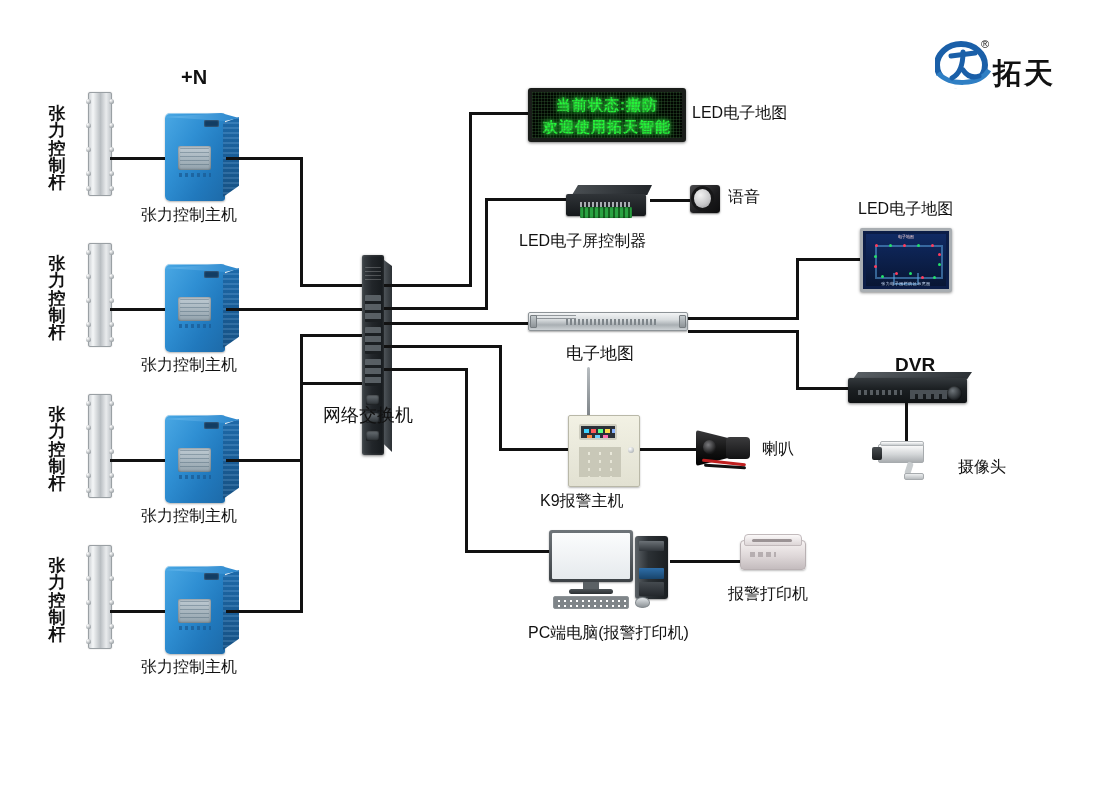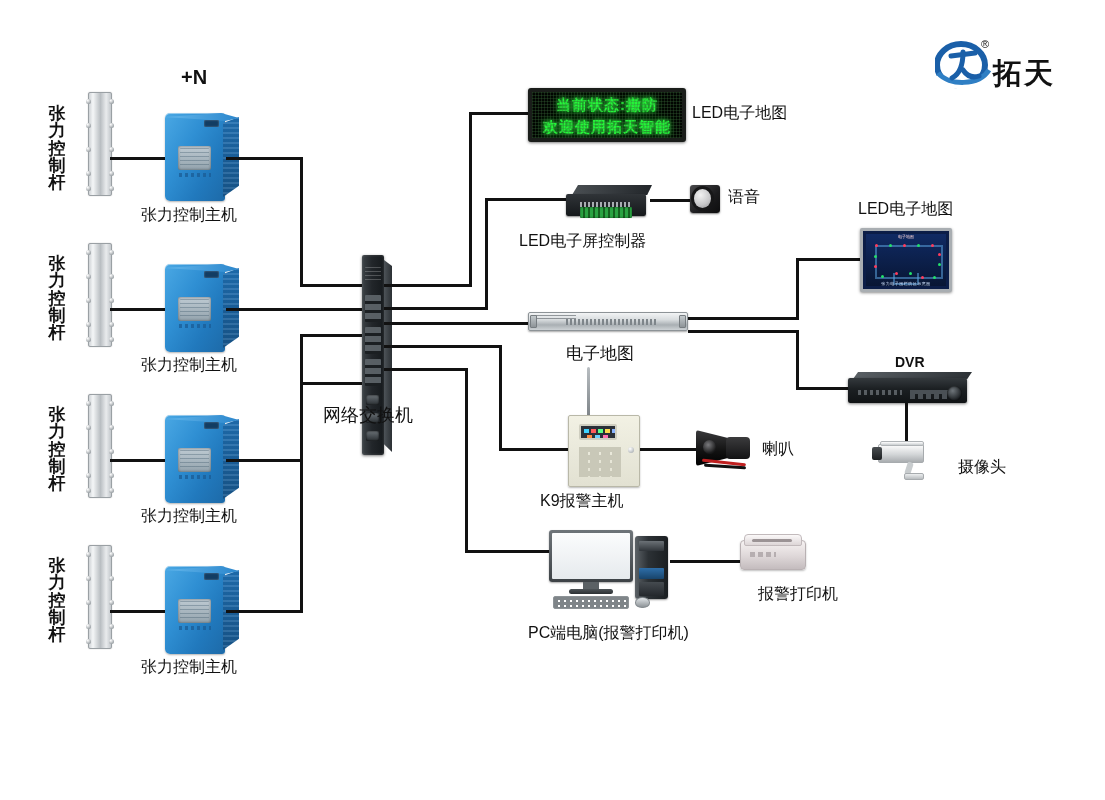--- a/index.html
+++ b/index.html
@@ -462,21 +462,21 @@
     <i style="left:46px;top:41px;background:#22e06a;"></i>
     <i style="left:58px;top:45px;background:#ff3b5c;"></i>
     <i style="left:70px;top:45px;background:#22e06a;"></i>
     <div class="cap">张力电子围栏防区示意图</div>
   </div>
 
   <div class="wire wh" style="left:688px;top:330px;width:111px;"></div>
   <div class="wire wv" style="left:796px;top:330px;height:60px;"></div>
   <div class="wire wh" style="left:796px;top:387px;width:56px;"></div>
 
-  <div class="lbl" style="left:895px;top:354px;font-size:14px;font-weight:600;">DVR</div>
+  <div class="lbl" style="left:895px;top:354px;font-size:19px;font-weight:600;">DVR</div>
   <div class="dvr" style="left:848px;top:372px;">
     <div class="top"></div>
       <div class="face"></div>
       <div class="txt"></div>
     <div class="btns"></div>
       <div class="dial"></div>
   </div>
 
   <div class="wire wv" style="left:905px;top:403px;height:41px;"></div>
   <div class="cam" style="left:878px;top:440px;">
@@ -540,16 +540,16 @@
   </div>
   <div class="lbl" style="left:528px;top:624px;">PC端电脑(报警打印机)</div>
 
   <div class="wire wh" style="left:670px;top:560px;width:74px;"></div>
   <div class="prn" style="left:740px;top:532px;">
     <div class="body"></div>
       <div class="lid"></div>
       <div class="slot"></div>
       <div class="keys"></div>
   </div>
-  <div class="lbl" style="left:728px;top:585px;margin-left:30px;">报警打印机</div>
+  <div class="lbl" style="left:728px;top:585px;">报警打印机</div>
 
 
 </div>
 
 </body></html>

